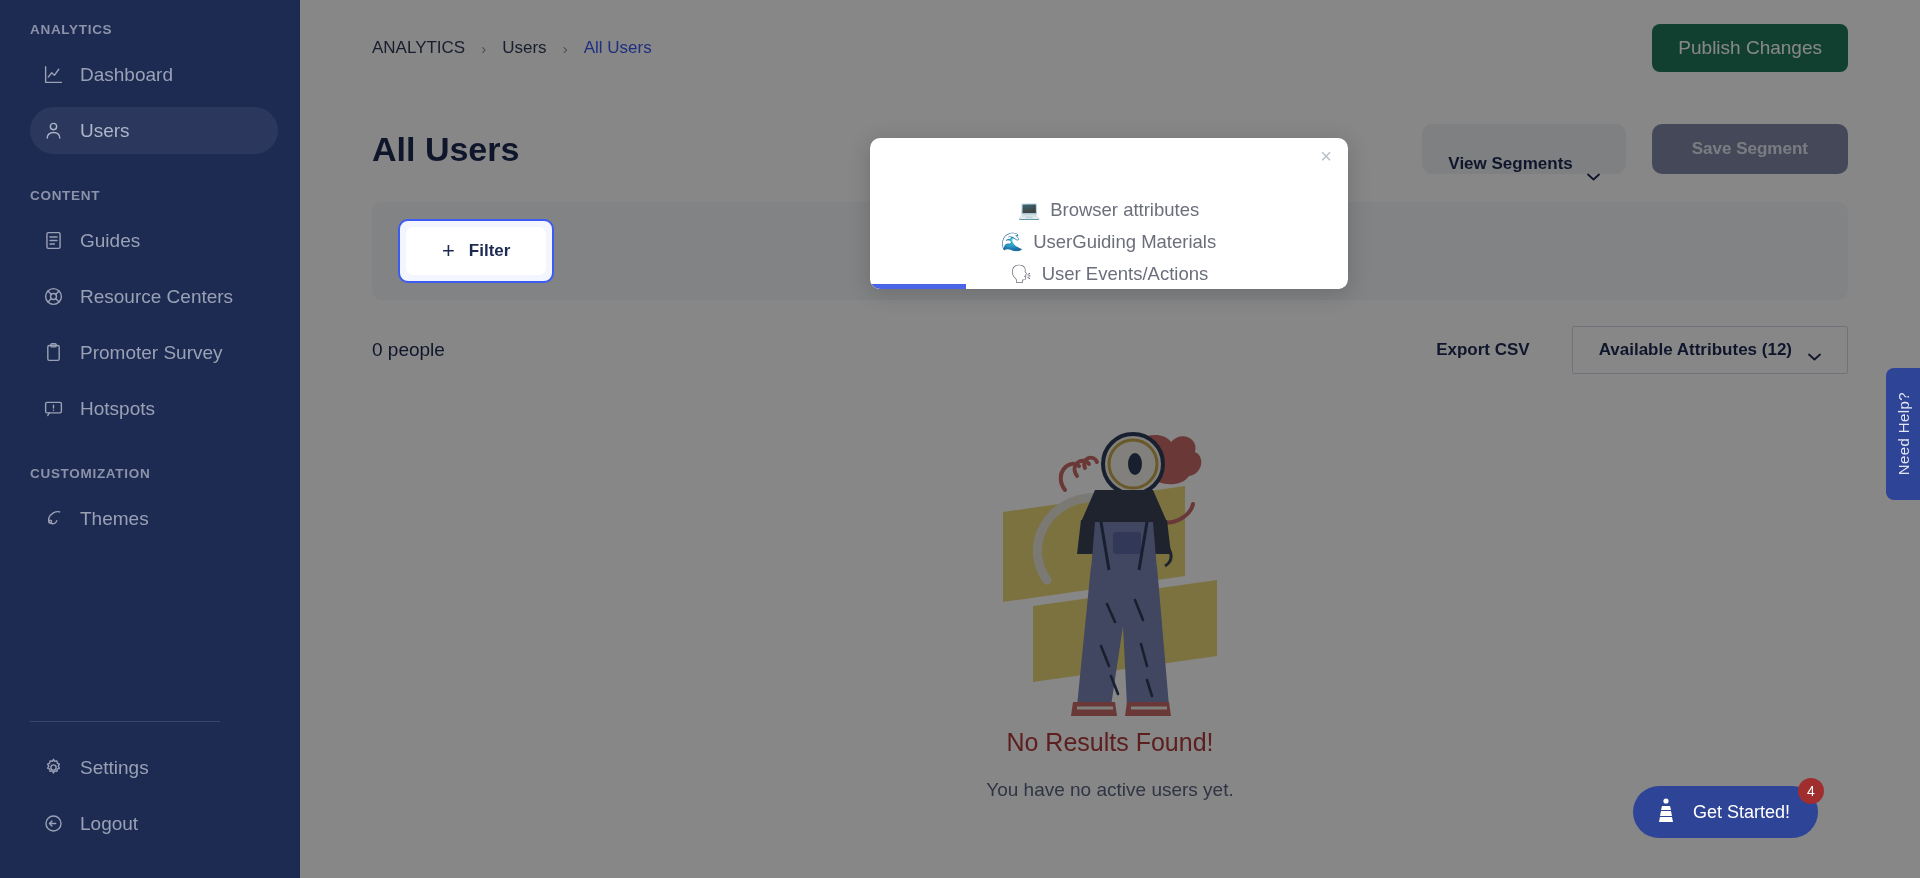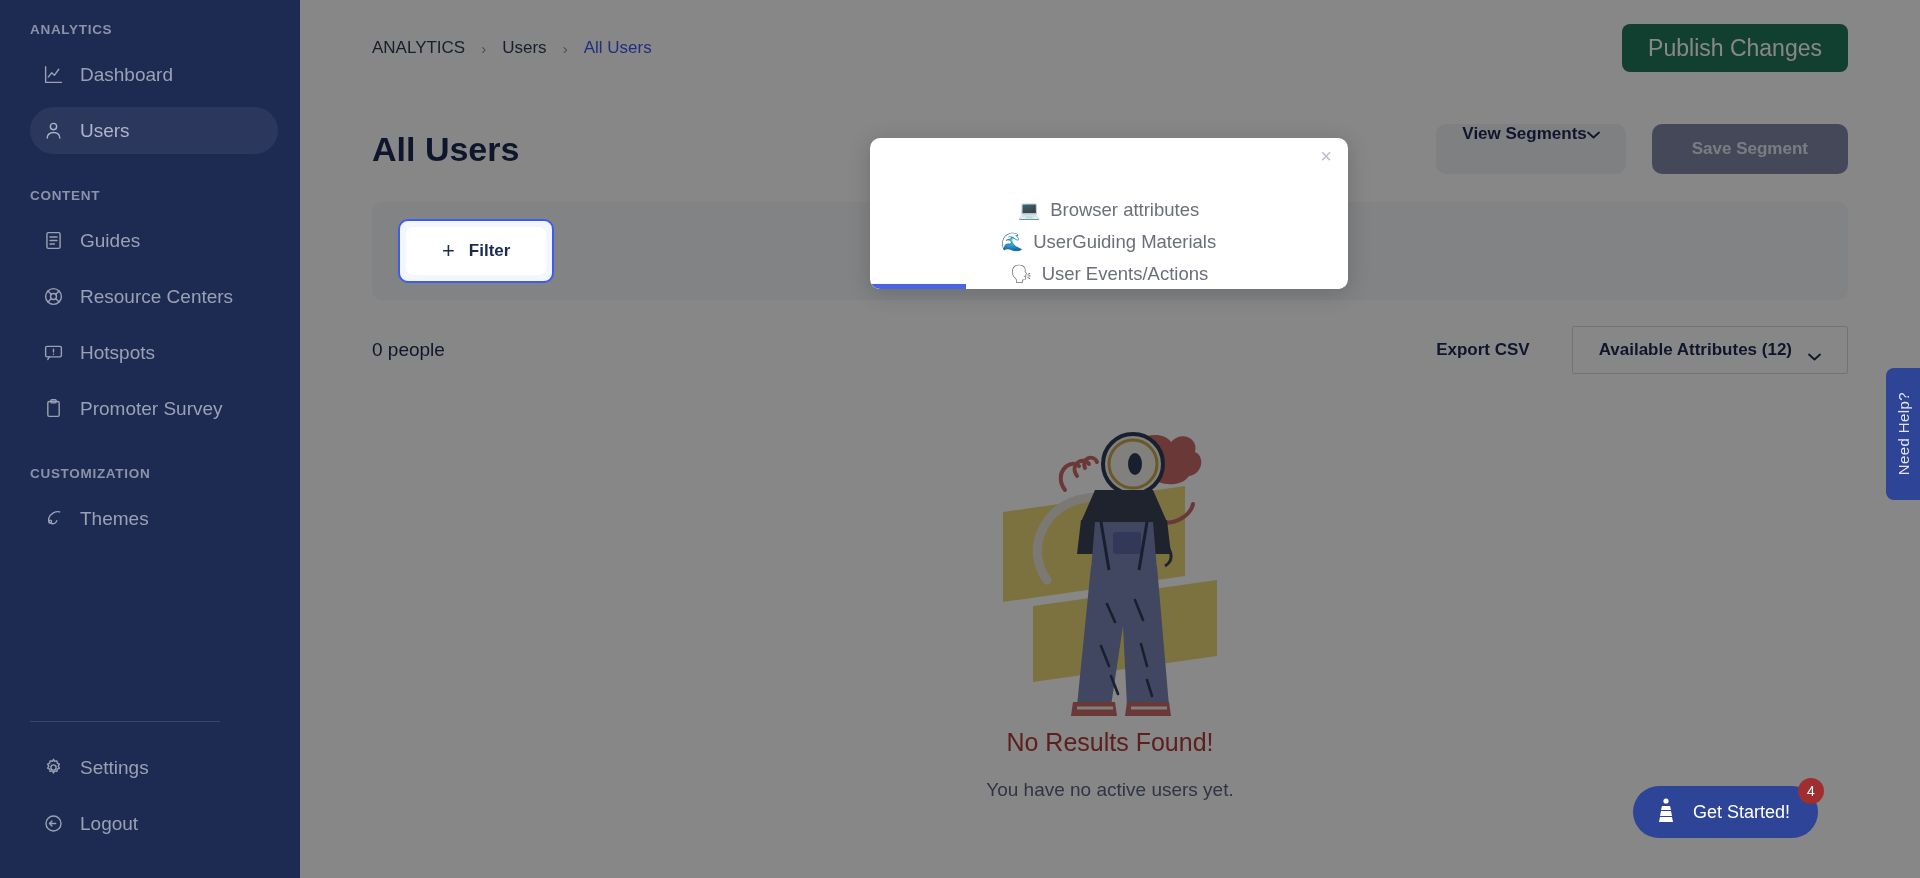--- a/index.html
+++ b/index.html
@@ -45,36 +45,36 @@
     height:96px; display:flex; align-items:center;
     padding:0 72px 0 72px; justify-content:space-between;
   }
   .crumbs { display:flex; align-items:center; gap:16px; font-size:17px; }
   .crumb { color:#2f3b57; }
   .crumb.link { color:#2f3b57; cursor:pointer; }
   .crumb.current { color:#3d5af1; cursor:pointer; }
   .crumb-sep { color:#8a92a6; font-size:15px; }
   .publish-btn {
     background:#23795b; color:#ffffff; border:none;
-    font-size:23px; font-weight:400; border-radius:8px;
+    font-size:19px; font-weight:400; border-radius:8px;
     padding:0 26px; height:48px; cursor:pointer;
     font-family:"Liberation Sans", sans-serif;
   }
 
   .page-head {
     display:flex; align-items:center; justify-content:space-between;
     padding:28px 72px 0 72px;
   }
   .page-title { font-size:34px; font-weight:700; color:#1d2a52; }
   .head-actions { display:flex; align-items:center; gap:26px; }
   .view-seg-btn {
     height:50px; padding:0 26px; border-radius:10px;
     background:#f0f1f6; border:none; color:#1d2a52;
     font-size:17px; font-weight:700; cursor:pointer;
-    display:flex; align-items:flex-start; gap:0;
+    display:flex; align-items:flex-end; gap:14px;
     font-family:"Liberation Sans", sans-serif;
   }
   .save-seg-btn {
     height:50px; padding:0 40px; border-radius:10px;
     background:#8189a9; border:none; color:#e9ebf3;
     font-size:17px; font-weight:700; cursor:not-allowed;
     font-family:"Liberation Sans", sans-serif;
   }
   .chev { width:13px; height:8px; display:inline-block; }
 
@@ -229,36 +229,36 @@
             <circle cx="12" cy="12" r="3.4"></circle>
             <path d="M5.7 5.7l3.9 3.9M14.4 14.4l3.9 3.9M18.3 5.7l-3.9 3.9M9.6 14.4l-3.9 3.9"></path>
           </svg>
       </span>
       <span>Resource Centers</span>
     </div>
 
     <div class="side-item">
       <span class="ico">
         <svg width="21" height="21" viewBox="0 0 24 24" fill="none" stroke="#9aa1b4" stroke-width="1.6" stroke-linecap="round" stroke-linejoin="round">
+            <rect x="5.5" y="4" width="13" height="17" rx="1.6"></rect>
+            <rect x="9" y="2" width="6" height="3.6" rx="1"></rect>
+          </svg>
+      </span>
+      <span>Promoter Survey</span>
+    </div>
+
+    <div class="side-item">
+      <span class="ico">
+        <svg width="21" height="21" viewBox="0 0 24 24" fill="none" stroke="#9aa1b4" stroke-width="1.6" stroke-linecap="round" stroke-linejoin="round">
             <rect x="3" y="5" width="18" height="12" rx="1.6"></rect>
             <path d="M12 8.3v3.2M12 13.8v.3"></path>
             <path d="M7 17l-1.5 3"></path>
           </svg>
       </span>
       <span>Hotspots</span>
-    </div>
-
-    <div class="side-item">
-      <span class="ico">
-        <svg width="21" height="21" viewBox="0 0 24 24" fill="none" stroke="#9aa1b4" stroke-width="1.6" stroke-linecap="round" stroke-linejoin="round">
-            <rect x="5.5" y="4" width="13" height="17" rx="1.6"></rect>
-            <rect x="9" y="2" width="6" height="3.6" rx="1"></rect>
-          </svg>
-      </span>
-      <span>Promoter Survey</span>
     </div>
 
     <div class="side-section-title gap">CUSTOMIZATION</div>
 
     <div class="side-item">
       <span class="ico">
         <svg width="21" height="21" viewBox="0 0 24 24" fill="none" stroke="#9aa1b4" stroke-width="1.6" stroke-linecap="round" stroke-linejoin="round">
             <path d="M19 4.5c-4 -1.5 -11 2 -12.5 7.5c-.7 2.6 .8 5.2 3.4 5.9c2.6 .7 5.2 -.8 5.9 -3.4"></path>
             <circle cx="8.2" cy="15.6" r="1.6"></circle>
           </svg>

